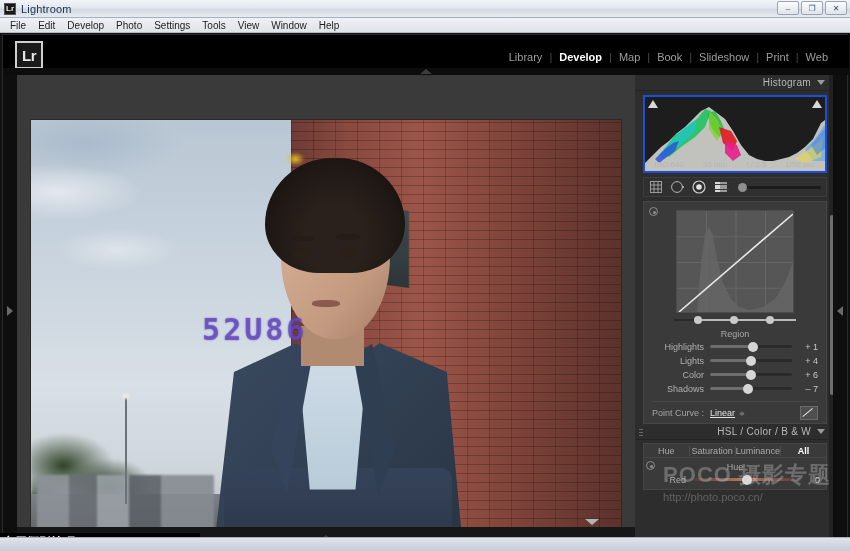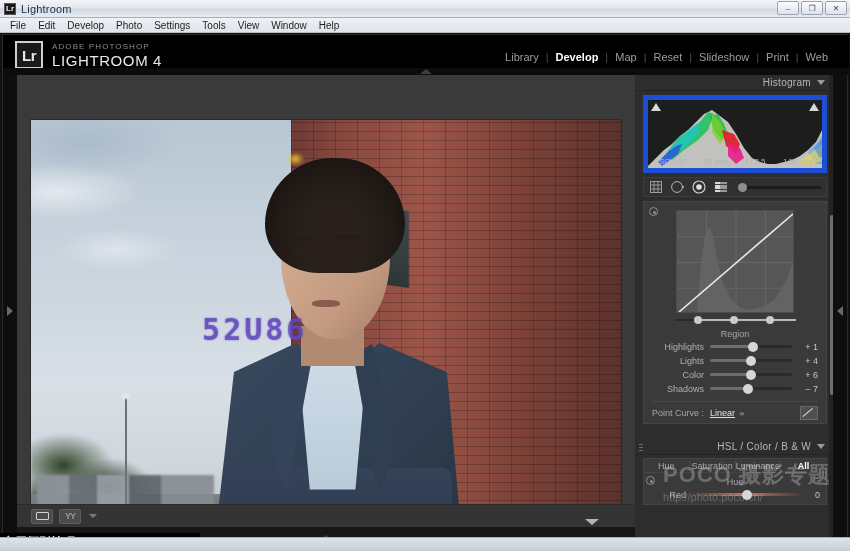--- a/index.html
+++ b/index.html
@@ -303,21 +303,21 @@
     width: 0; height: 0; border-left: 4px solid transparent; border-right: 4px solid transparent;
     border-top: 5px solid #9a9a9a; margin-left: 6px;
   }
   .panel-head .ph-dots {
     position: absolute; left: 4px; top: 4px; width: 4px; height: 8px;
     background: repeating-linear-gradient(0deg,#6a6a6a 0 1px, transparent 1px 3px);
   }
 
   
   .hist-box {
-    margin: 4px 8px 0 8px; height: 78px; background: #1d1d1d; border: 5px solid #1d4ed8;
+    margin: 4px 8px 0 8px; height: 78px; background: #1d1d1d; border: 2px solid #1d4ed8;
     position: relative; overflow: hidden;
   }
   .hist-svg { position: absolute; left: 0; top: 0; }
   .hist-tri {
     position: absolute; top: 3px; width: 0; height: 0;
     border-left: 5px solid transparent; border-right: 5px solid transparent; border-bottom: 8px solid #d8d8d8;
   }
   .hist-tri.l { left: 3px; }
   .hist-tri.r { right: 3px; }
   .hist-meta {
@@ -450,33 +450,29 @@
     <div class="menu-item">Window</div>
     <div class="menu-item">Help</div>
   </div>
 
   <div class="lr">
    <div class="lr-inner">
 
     <div class="topbar">
       <div class="lr-logo-box">
         <div class="lr-badge">Lr</div>
-        <div class="lr-wordmark">
-          <div class="lr-word-small">ADOBE PHOTOSHOP</div>
-          <div class="lr-word-big">LIGHTROOM 4</div>
-        </div>
       </div>
       <div class="modules">
         <div class="module">Library</div>
         <div class="module-sep">|</div>
         <div class="module active">Develop</div>
         <div class="module-sep">|</div>
         <div class="module">Map</div>
         <div class="module-sep">|</div>
-        <div class="module">Reset</div>
+        <div class="module">Book</div>
         <div class="module-sep">|</div>
         <div class="module">Slideshow</div>
         <div class="module-sep">|</div>
         <div class="module">Print</div>
         <div class="module-sep">|</div>
         <div class="module">Web</div>
       </div>
     </div>
     <div class="top-collapse">
       <div class="caret-up"></div>
@@ -513,29 +509,20 @@
             <div class="brow l"></div>
             <div class="brow r"></div>
             <div class="eye l"></div>
             <div class="eye r"></div>
             <div class="mouth"></div>
           </div>
           <div class="photo-wm">52U86</div>
         </div>
       </div>
 
-      <div class="center-toolbar">
-        <div class="tb-btn">
-          <div class="loupe-glyph"></div>
-        </div>
-        <div class="tb-btn yy">
-          <span>YY</span>
-        </div>
-        <div class="tb-caret"></div>
-      </div>
       <div class="filmstrip-caret"></div>
       <div class="center-bottom">
         <div class="caret-up2"></div>
       </div>
     </div>
 
     <div class="right-panel">
 
       <div class="panel-head">
         <div class="ph-title">Histogram</div>
@@ -668,21 +655,21 @@
         </div>
 
         <div class="pointcurve-row">
           <div class="pc-label">Point Curve :</div>
           <div class="pc-value">Linear</div>
           <div class="pc-arrows">≑</div>
           <div class="pc-btn"></div>
         </div>
       </div>
 
-      <div class="panel-head" style="margin-top:15px">
+      <div class="panel-head" style="margin-top:0">
         <div class="ph-dots"></div>
         <div class="ph-title">HSL / Color / B &amp; W</div>
         <div class="ph-caret"></div>
       </div>
       <div class="hsl-tabs">
         <div class="hsl-tab">Hue</div>
         <div class="hsl-tab">Saturation</div>
         <div class="hsl-tab">Luminance</div>
         <div class="hsl-tab active">All</div>
       </div>

